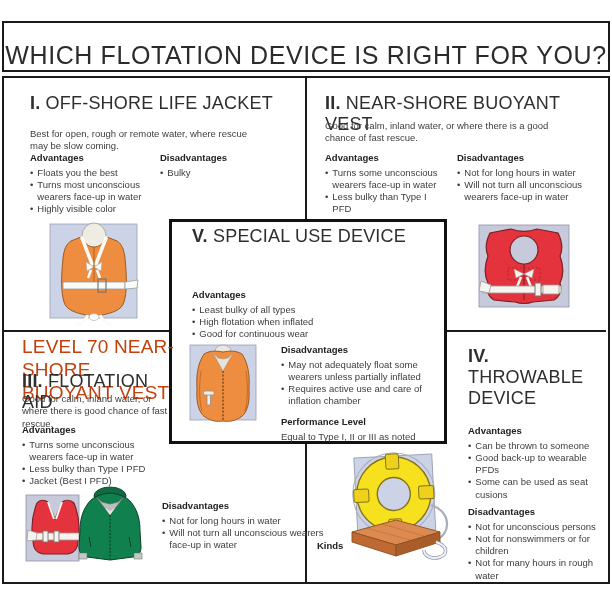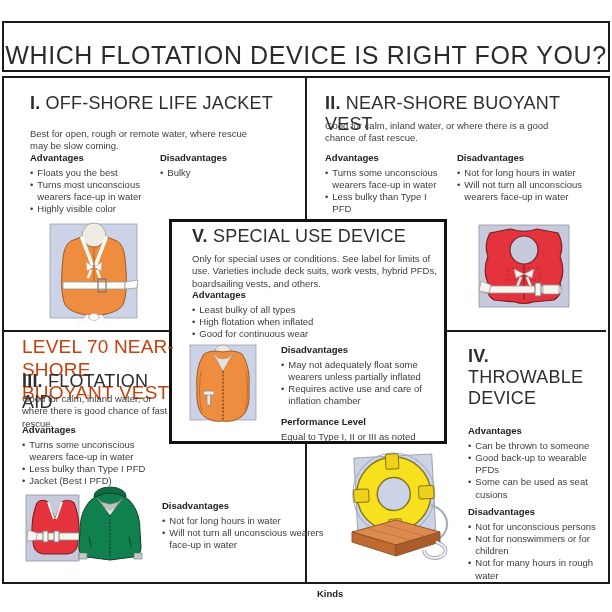--- a/index.html
+++ b/index.html
@@ -116,21 +116,20 @@
     <path d="M44,54 L40,64 M50,54 L54,64" stroke="#f6f4ee" stroke-width="2.5" fill="none"></path>
     <rect x="6" y="63" width="78" height="7" fill="#f6f4ee" stroke="#999" stroke-width="0.8"></rect>
     <polygon points="14,62 4,58 2,68 12,70" fill="#f6f4ee" stroke="#999" stroke-width="0.8"></polygon>
     <rect x="58" y="60" width="6" height="13" fill="#f6f4ee" stroke="#777" stroke-width="1"></rect>
     <rect x="66" y="62" width="16" height="9" fill="#f6f4ee" stroke="#999" stroke-width="0.8"></rect>
   </svg>
 
   <div class="h2" style="left:192px;top:226px;width:240px;">
     <span class="num">V.</span> <span>SPECIAL USE DEVICE</span>
   </div>
-  <div class="dblock desc" style="left:192px;top:253px;width:250px;">Only for special uses or conditions. See label for limits of use. Varieties include deck suits, work vests, hybrid PFDs, boardsailing vests, and others.</div>
   <div class="col" style="left:192px;top:289px;width:210px;">
     <div class="lbl">Advantages</div>
     <div class="bi">
         <span class="dot">•</span>
         <span>Least bulky of all types</span>
       </div>
     <div class="bi">
         <span class="dot">•</span>
         <span>High flotation when inflated</span>
       </div>
@@ -257,17 +256,17 @@
       <rect x="83" y="37.5" width="15" height="13" rx="2" fill="#edd11c" stroke="#86741a" stroke-width="1"></rect>
     </g>
     <path d="M95,55 C116,62 115,84 100,90 C88,95 80,88 82,78" stroke="#a8adba" stroke-width="2.2" fill="none"></path>
     <polygon points="16,82 60,70 104,82 60,95" fill="#dd8a50" stroke="#8a4f22" stroke-width="0.9"></polygon>
     <polygon points="16,82 60,95 60,106 16,92" fill="#c06a33" stroke="#8a4f22" stroke-width="0.9"></polygon>
     <polygon points="60,95 104,82 104,92 60,106" fill="#aa5c2b" stroke="#8a4f22" stroke-width="0.9"></polygon>
     <path d="M30,78 L74,90 M46,74 L88,86" stroke="#8a4f22" stroke-width="0.5" opacity="0.6" fill="none"></path>
     <path d="M100,92 C112,96 112,104 104,107 C96,110 88,106 88,100" stroke="#8f93a8" stroke-width="3.5" fill="none"></path>
     <path d="M100,92 C112,96 112,104 104,107 C96,110 88,106 88,100" stroke="#f0f2f5" stroke-width="2" fill="none"></path>
   </svg>
-  <div class="kinds" style="left:317px;top:540px;width:160px;margin-top:48px;">
+  <div class="kinds" style="left:317px;top:540px;width:160px;">
     <div class="lbl" style="margin-bottom:2px;">Kinds</div>
   </div>
 
 </div>
 
 </body></html>

